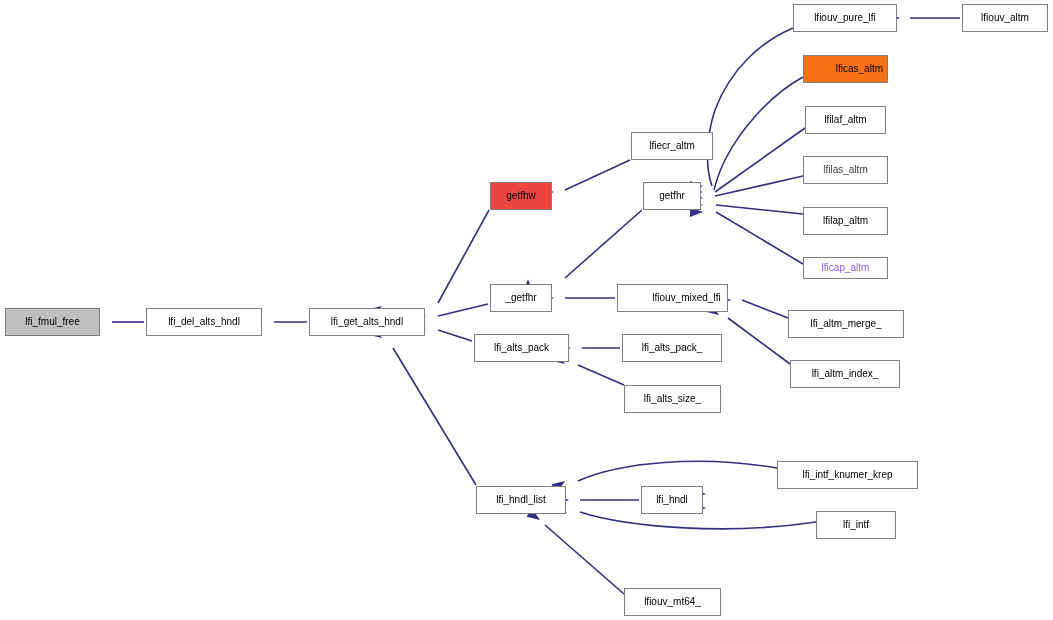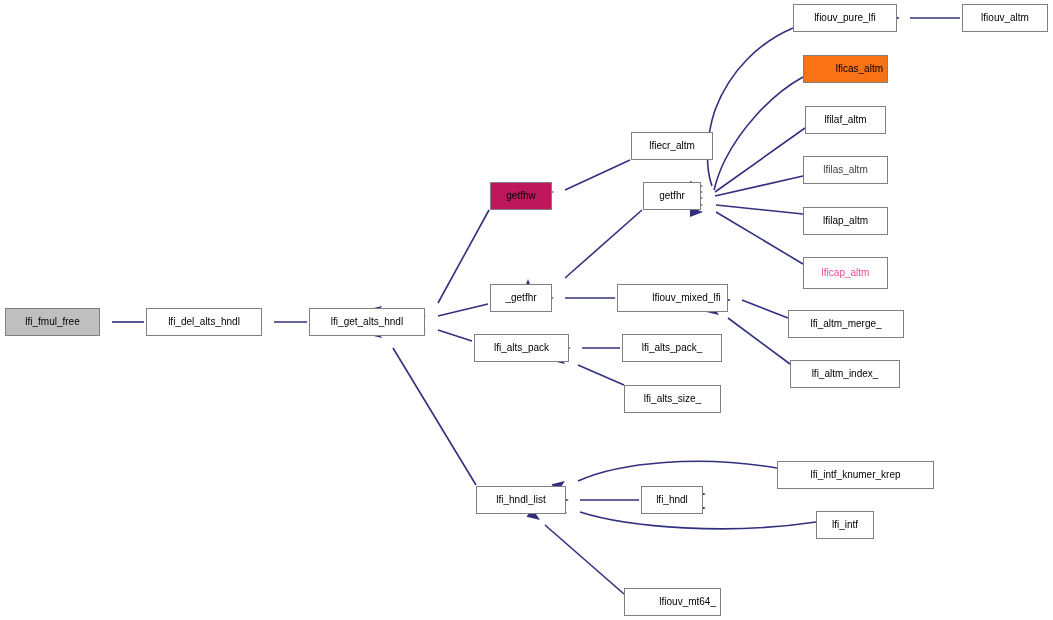--- a/index.html
+++ b/index.html
@@ -110,21 +110,21 @@
   <div id="nodes-layer">
       <div class="node current" style="left: 5px; top: 308px; width: 95px; height: 28px; border-color: rgb(128, 128, 128); background: rgb(191, 191, 191); color: rgb(0, 0, 0);">
         <span class="node-label">lfi_fmul_free</span>
       </div>
       <div class="node" style="left: 146px; top: 308px; width: 116px; height: 28px; border-color: rgb(128, 128, 128); background: rgb(255, 255, 255); color: rgb(0, 0, 0);">
         <span class="node-label">lfi_del_alts_hndl</span>
       </div>
       <div class="node" style="left: 309px; top: 308px; width: 116px; height: 28px; border-color: rgb(128, 128, 128); background: rgb(255, 255, 255); color: rgb(0, 0, 0);">
         <span class="node-label">lfi_get_alts_hndl</span>
       </div>
-      <div class="node" style="left: 490px; top: 182px; width: 62px; height: 28px; border-color: rgb(128, 128, 128); background: #be185d; color: rgb(0, 0, 0);">
+      <div class="node" style="left: 490px; top: 182px; width: 62px; height: 28px; border-color: rgb(128, 128, 128); background: #ef4444; color: rgb(0, 0, 0);">
         <span class="node-label">getfhw</span>
       </div>
       <div class="node" style="left: 490px; top: 284px; width: 62px; height: 28px; border-color: rgb(128, 128, 128); background: rgb(255, 255, 255); color: rgb(0, 0, 0);">
         <span class="node-label">_getfhr</span>
       </div>
       <div class="node" style="left: 474px; top: 334px; width: 95px; height: 28px; border-color: rgb(128, 128, 128); background: rgb(255, 255, 255); color: rgb(0, 0, 0); justify-content: center;">
         <span class="node-label">lfi_alts_pack</span>
       </div>
       <div class="node" style="left: 476px; top: 486px; width: 90px; height: 28px; border-color: rgb(128, 128, 128); background: rgb(255, 255, 255); color: rgb(0, 0, 0);">
         <span class="node-label">lfi_hndl_list</span>
@@ -140,51 +140,51 @@
       </div>
       <div class="node" style="left: 622px; top: 334px; width: 100px; height: 28px; border-color: rgb(128, 128, 128); background: rgb(255, 255, 255); color: rgb(0, 0, 0);">
         <span class="node-label">lfi_alts_pack_</span>
       </div>
       <div class="node" style="left: 624px; top: 385px; width: 97px; height: 28px; border-color: rgb(128, 128, 128); background: rgb(255, 255, 255); color: rgb(0, 0, 0);">
         <span class="node-label">lfi_alts_size_</span>
       </div>
       <div class="node" style="left: 641px; top: 486px; width: 62px; height: 28px; border-color: rgb(128, 128, 128); background: rgb(255, 255, 255); color: rgb(0, 0, 0);">
         <span class="node-label">lfi_hndl</span>
       </div>
-      <div class="node" style="left: 624px; top: 588px; width: 97px; height: 28px; border-color: rgb(128, 128, 128); background: rgb(255, 255, 255); color: rgb(0, 0, 0); justify-content: flex-end;">
+      <div class="node" style="left: 624px; top: 588px; width: 97px; height: 28px; border-color: rgb(128, 128, 128); background: rgb(255, 255, 255); color: rgb(0, 0, 0);">
         <span class="node-label">lfiouv_mt64_</span>
       </div>
       <div class="node" style="left: 793px; top: 4px; width: 104px; height: 28px; border-color: rgb(128, 128, 128); background: rgb(255, 255, 255); color: rgb(0, 0, 0);">
         <span class="node-label">lfiouv_pure_lfi</span>
       </div>
       <div class="node" style="left: 803px; top: 55px; width: 85px; height: 28px; border-color: rgb(128, 128, 128); background: #f97316; color: rgb(0, 0, 0); justify-content: flex-end;">
         <span class="node-label">lficas_altm</span>
       </div>
       <div class="node" style="left: 805px; top: 106px; width: 81px; height: 28px; border-color: rgb(128, 128, 128); background: rgb(255, 255, 255); color: rgb(0, 0, 0);">
         <span class="node-label">lfilaf_altm</span>
       </div>
       <div class="node" style="left: 803px; top: 156px; width: 85px; height: 28px; border-color: rgb(128, 128, 128); background: rgb(255, 255, 255); color: #404040;">
         <span class="node-label">lfilas_altm</span>
       </div>
       <div class="node" style="left: 803px; top: 207px; width: 85px; height: 28px; border-color: rgb(128, 128, 128); background: rgb(255, 255, 255); color: rgb(0, 0, 0);">
         <span class="node-label">lfilap_altm</span>
       </div>
-      <div class="node" style="left: 803px; top: 257px; width: 85px; height: 32px; border-color: rgb(128, 128, 128); background: rgb(255, 255, 255); color: #ec4899;">
+      <div class="node" style="left: 803px; top: 257px; width: 85px; height: 22px; border-color: rgb(128, 128, 128); background: rgb(255, 255, 255); color: #8b5cf6;">
         <span class="node-label">lficap_altm</span>
       </div>
       <div class="node" style="left: 788px; top: 310px; width: 116px; height: 28px; border-color: rgb(128, 128, 128); background: rgb(255, 255, 255); color: rgb(0, 0, 0);">
         <span class="node-label">lfi_altm_merge_</span>
       </div>
       <div class="node" style="left: 790px; top: 360px; width: 110px; height: 28px; border-color: rgb(128, 128, 128); background: rgb(255, 255, 255); color: rgb(0, 0, 0);">
         <span class="node-label">lfi_altm_index_</span>
       </div>
-      <div class="node" style="left: 777px; top: 461px; width: 157px; height: 28px; border-color: rgb(128, 128, 128); background: rgb(255, 255, 255); color: rgb(0, 0, 0);">
+      <div class="node" style="left: 777px; top: 461px; width: 141px; height: 28px; border-color: rgb(128, 128, 128); background: rgb(255, 255, 255); color: rgb(0, 0, 0);">
         <span class="node-label">lfi_intf_knumer_krep</span>
       </div>
-      <div class="node" style="left: 816px; top: 511px; width: 58px; height: 28px; border-color: rgb(128, 128, 128); background: rgb(255, 255, 255); color: rgb(0, 0, 0);">
+      <div class="node" style="left: 816px; top: 511px; width: 80px; height: 28px; border-color: rgb(128, 128, 128); background: rgb(255, 255, 255); color: rgb(0, 0, 0);">
         <span class="node-label">lfi_intf</span>
       </div>
       <div class="node" style="left: 962px; top: 4px; width: 86px; height: 28px; border-color: rgb(128, 128, 128); background: rgb(255, 255, 255); color: rgb(0, 0, 0);">
         <span class="node-label">lfiouv_altm</span>
       </div>
     </div>
 
 </div>
 
 </body></html>

